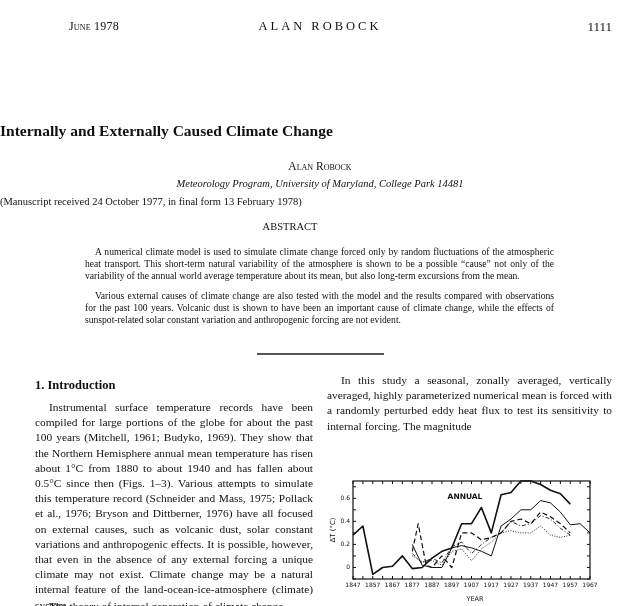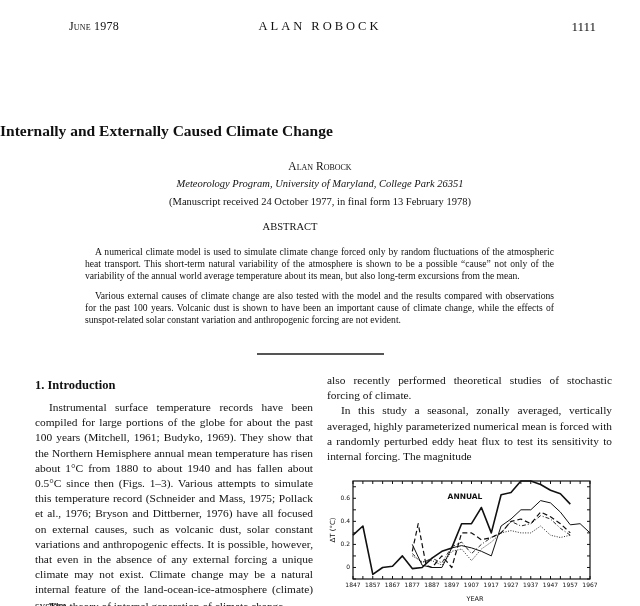--- a/index.html
+++ b/index.html
@@ -1,25 +1,25 @@
 <!DOCTYPE html>
 <html><head>
 <meta charset="utf-8">
 <style>
   html, body { margin:0; padding:0; background:#ffffff; }
   body { width:640px; height:606px; position:relative; overflow:hidden; color:#111; font-family:"Liberation Serif","DejaVu Serif",serif; }
   .abs { position:absolute; }
   .hdr { top:19px; font-size:12px; }
   .hdr-left { left:29px; font-variant:small-caps; letter-spacing:0.2px;margin-left:40px; }
   .hdr-center { left:0; width:640px; text-align:center; letter-spacing:3px; font-size:12.5px; }
-  .hdr-right { right:44px; font-size:13px; }
+  .hdr-right { right:28px; font-size:13px; }
   .title { top:122px; left:0; width:640px; text-align:left; font-size:15.5px; font-weight:bold; }
   .author { top:160px; left:0; width:640px; text-align:center; font-size:11.5px; font-variant:small-caps; }
   .affil { top:178px; left:0; width:640px; text-align:center; font-size:10.5px; font-style:italic; }
-  .received { top:196px; left:0; width:640px; text-align:center; font-size:10.5px; }
+  .received { top:196px; left:0; width:640px; font-size:10.5px; }
   .abs-head { top:221px; left:0; width:580px; text-align:center; font-size:10.5px; }
   .abstract { left:77px; width:485px; font-size:9.6px; line-height:12.1px; text-align:justify; }
   .abstract p { margin:8px; text-indent:10px; }
   .rule { top:353px; left:257px; width:127px; height:2px; background:#555; }
   .col { font-size:11.4px; line-height:15.2px; text-align:justify; }
   .col p { margin:0; text-indent:14px; }
   .col p.noindent { text-indent:0; }
   .sec { top:378px; left:35px; font-size:12.5px; font-weight:bold; }
   .left-col { top:400px; left:35px; width:278px; }
   .right-col { top:373px; left:327px; width:285px; }
@@ -29,42 +29,41 @@
 </style>
 </head>
 <body>
 
 <div class="abs hdr hdr-left">June 1978</div>
 <div class="abs hdr hdr-center">ALAN ROBOCK</div>
 <div class="abs hdr hdr-right">1111</div>
 
 <div class="abs title">Internally and Externally Caused Climate Change</div>
 <div class="abs author">Alan Robock</div>
-<div class="abs affil">Meteorology Program, University of Maryland, College Park 26351</div>
+<div class="abs affil">Meteorology Program, University of Maryland, College Park 14481</div>
 <div class="abs received">(Manuscript received 24 October 1977, in final form 13 February 1978)</div>
 
 <div class="abs abs-head">ABSTRACT</div>
 <div class="abs abstract" style="top:238px;">
   <p>A numerical climate model is used to simulate climate change forced only by random fluctuations of the atmospheric heat transport. This short-term natural variability of the atmosphere is shown to be a possible “cause” not only of the variability of the annual world average temperature about its mean, but also long-term excursions from the mean.</p>
   <p>Various external causes of climate change are also tested with the model and the results compared with observations for the past 100 years. Volcanic dust is shown to have been an important cause of climate change, while the effects of sunspot-related solar constant variation and anthropogenic forcing are not evident.</p>
 </div>
 
 <div class="abs rule"></div>
 
 <div class="abs sec">1. Introduction</div>
 
 <div class="abs col left-col">
   <p>Instrumental surface temperature records have been compiled for large portions of the globe for about the past 100 years (Mitchell, 1961; Budyko, 1969). They show that the Northern Hemisphere annual mean temperature has risen about 1°C from 1880 to about 1940 and has fallen about 0.5°C since then (Figs. 1–3). Various attempts to simulate this temperature record (Schneider and Mass, 1975; Pollack et al., 1976; Bryson and Dittberner, 1976) have all focused on external causes, such as volcanic dust, solar constant variations and anthropogenic effects. It is possible, however, that even in the absence of any external forcing a unique climate may not exist. Climate change may be a natural internal feature of the land-ocean-ice-atmosphere (climate) system.</p>
 </div>
 <div class="abs cutline">
   <span style="padding-left:14px">The theory of internal generation of climate change</span>
 </div>
 
 <div class="abs col right-col">
-  <p class="noindent">also recently performed theoretical studies of stochastic forcing of climate.</p>
   <p>In this study a seasonal, zonally averaged, vertically averaged, highly parameterized numerical mean is forced with a randomly perturbed eddy heat flux to test its sensitivity to internal forcing. The magnitude</p>
 </div>
 
 <div class="abs chart">
   <svg id="chart-svg" width="310" height="131">
       <rect x="28" y="6" width="237" height="98" fill="none" stroke="#111" stroke-width="1.2"></rect>
       <line x1="28" y1="104" x2="28" y2="101" stroke="#111" stroke-width="1"></line>
       <line x1="28" y1="6" x2="28" y2="9" stroke="#111" stroke-width="1"></line>
       <line x1="37.875" y1="104" x2="37.875" y2="101" stroke="#111" stroke-width="1"></line>
       <line x1="37.875" y1="6" x2="37.875" y2="9" stroke="#111" stroke-width="1"></line>

